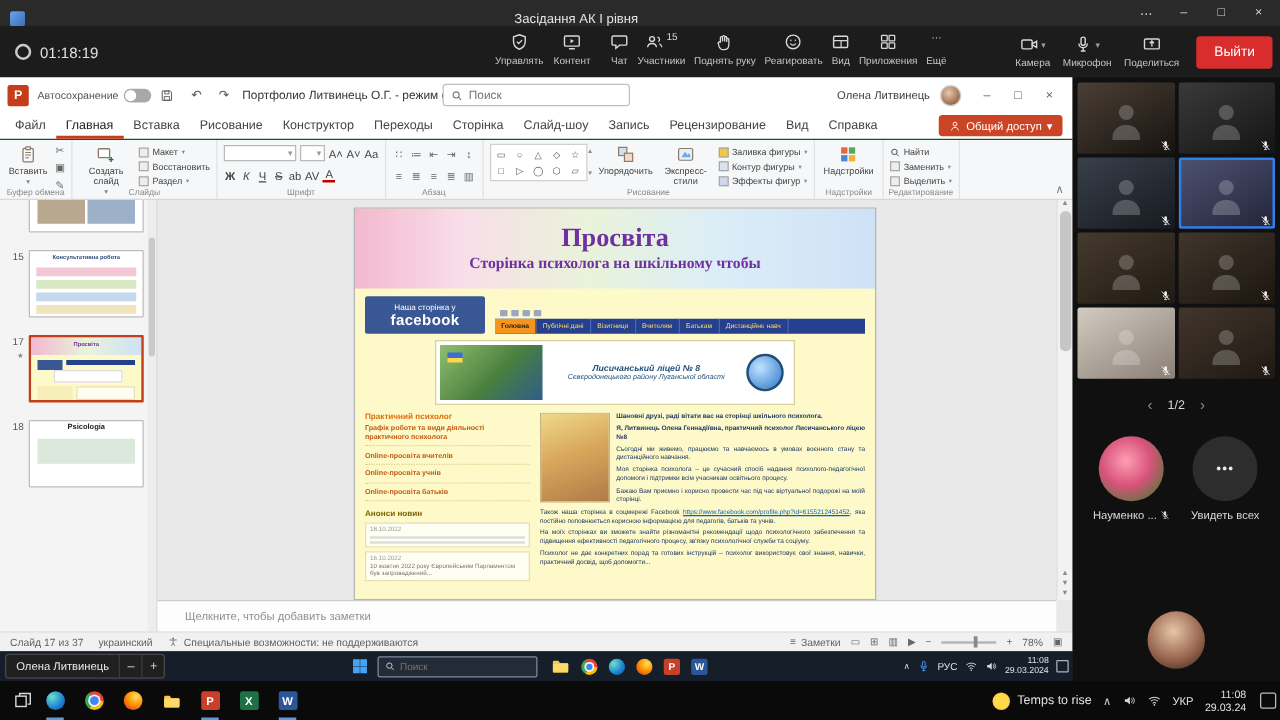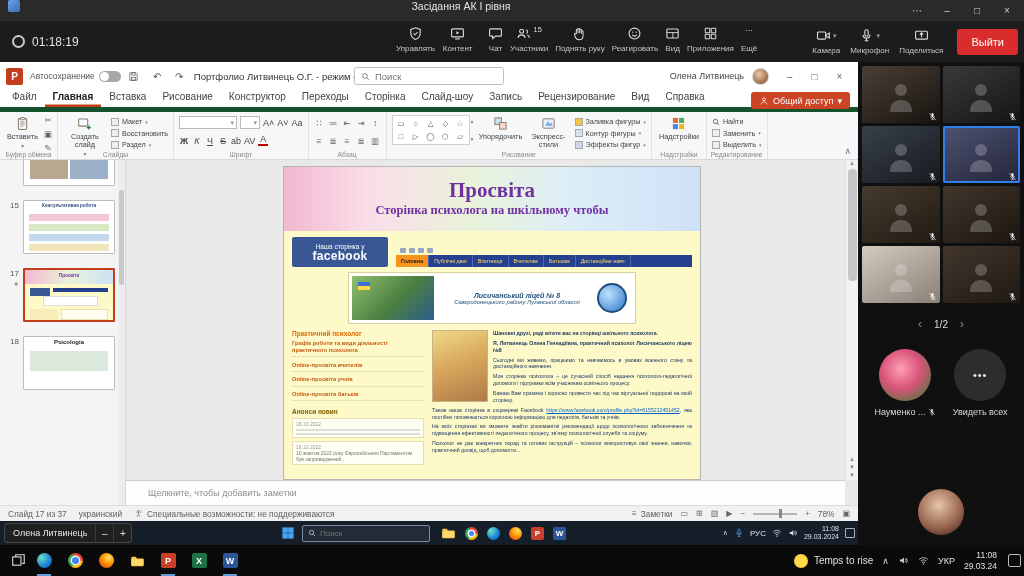--- a/index.html
+++ b/index.html
@@ -1,21 +1,21 @@
 <!DOCTYPE html>
 <html><head>
 <meta charset="utf-8">
 <style>
   *{box-sizing:border-box;margin:0;padding:0;}
   html,body{width:1024px;height:576px;overflow:hidden;background:#000;font-family:"Liberation Sans",sans-serif;}
   #root{position:relative;width:1024px;height:576px;background:#141414;overflow:hidden;}
   svg.use{display:block;}
 
   
-  .mt{position:absolute;top:0;left:0;width:100%;height:21px;background:#2a2a2a;display:flex;align-items:flex-start;}
+  .mt{position:absolute;top:0;left:0;width:100%;height:21px;background:#2a2a2a;display:flex;align-items:flex-end;}
   .mt-ic{width:12px;height:12px;margin-left:8px;border-radius:2px;flex:none;}
   .mt-title{flex:1;text-align:center;font-size:10.5px;color:#e4e4e4;}
   .mt-btns{display:flex;margin-right:2px;}
   .mt-btn{width:30px;height:21px;display:flex;align-items:center;justify-content:center;font-size:10px;color:#cfcfcf;}
 
   
   .mc{position:absolute;top:21px;left:0;width:100%;height:41px;background:#1c1c1c;}
   .timer{position:absolute;left:12px;top:0;height:41px;display:flex;align-items:center;gap:7px;color:#e2e2e2;font-size:12px;}
   .ring{width:13px;height:13px;border:2px solid #c9c9c9;border-radius:50%;}
   .grpA{position:absolute;left:396px;top:5px;display:flex;gap:8px;}
@@ -43,23 +43,23 @@
   .ptb-title{font-size:9.5px;color:#333;white-space:nowrap;overflow:hidden;max-width:262px;}
   .psearch{position:absolute;left:50%;top:5px;transform:translateX(-50%);width:150px;height:18px;border:1px solid #bfbfbf;border-radius:3px;background:#fff;display:flex;align-items:center;gap:5px;padding:0 6px;color:#777;}
   .psearch svg{width:9px;height:9px;color:#777;flex:none;}
   .psearch input{border:none;outline:none;width:100%;font-size:9.5px;color:#555;background:transparent;font-family:inherit;}
   .ptb-right{margin-left:auto;display:flex;align-items:center;gap:8px;}
   .puser{font-size:9px;color:#444;}
   .pavat{width:17px;height:17px;border-radius:50%;background:radial-gradient(circle at 40% 35%,#e9c9a8,#9c6b4e 70%);border:1px solid #ccc;}
   .pwin{display:flex;}
   .pwin span{width:25px;text-align:center;font-size:10px;color:#666;}
 
-  .ptabs{height:22px;display:flex;align-items:flex-end;padding:0 4px;background:#fff;border-bottom:5px solid #14532d;position:relative;flex:none;}
+  .ptabs{height:22px;display:flex;align-items:flex-end;padding:0 4px;background:#fff;border-bottom:1px solid #14532d;position:relative;flex:none;}
   .ptab{font-size:10px;color:#444;padding:3px 8px 5px;white-space:nowrap;}
-  .ptab.active{font-weight:bold;color:#222;box-shadow:inset 0 -2.5px 0 #c43e1c;}
+  .ptab.active{font-weight:normal;color:#222;box-shadow:inset 0 -2.5px 0 #c43e1c;}
   .sharebtn{position:absolute;right:8px;top:2px;background:#cb4426;color:#fff;font-size:9px;height:17px;display:flex;align-items:center;gap:4px;border-radius:3px;padding:0 8px;}
   .sharebtn svg{width:10px;height:10px;color:#fff;}
 
   .pribbon{height:48px;background:#f6f7f8;border-bottom:1px solid #d8d8d8;display:flex;font-size:8px;color:#555;flex:none;}
   .rg{position:relative;border-right:1px solid #e2e2e2;padding:3px 5px 11px;display:flex;gap:4px;align-items:flex-start;}
   .rg .gl{position:absolute;bottom:1px;left:0;right:0;text-align:center;font-size:6.8px;color:#8a8a8a;white-space:nowrap;}
   .bigb{display:flex;flex-direction:column;align-items:center;gap:2px;font-size:7.3px;color:#444;text-align:center;line-height:1.1;padding:1px 2px;max-width:44px;}
   .bigb svg{width:15px;height:15px;color:#8a7a68;}
   .smcol{display:flex;flex-direction:column;gap:2.5px;justify-content:flex-start;}
   .smb{display:flex;align-items:center;gap:3px;font-size:7.2px;color:#444;white-space:nowrap;}

